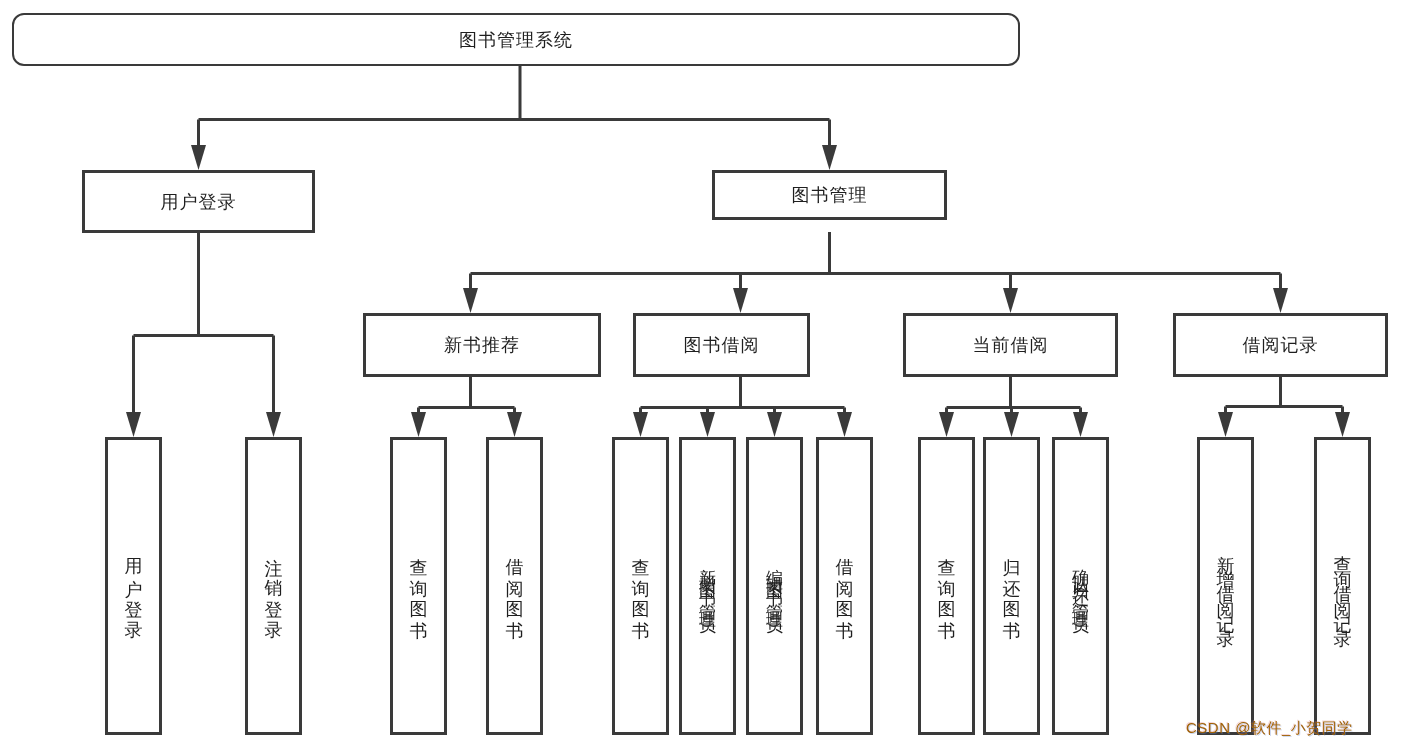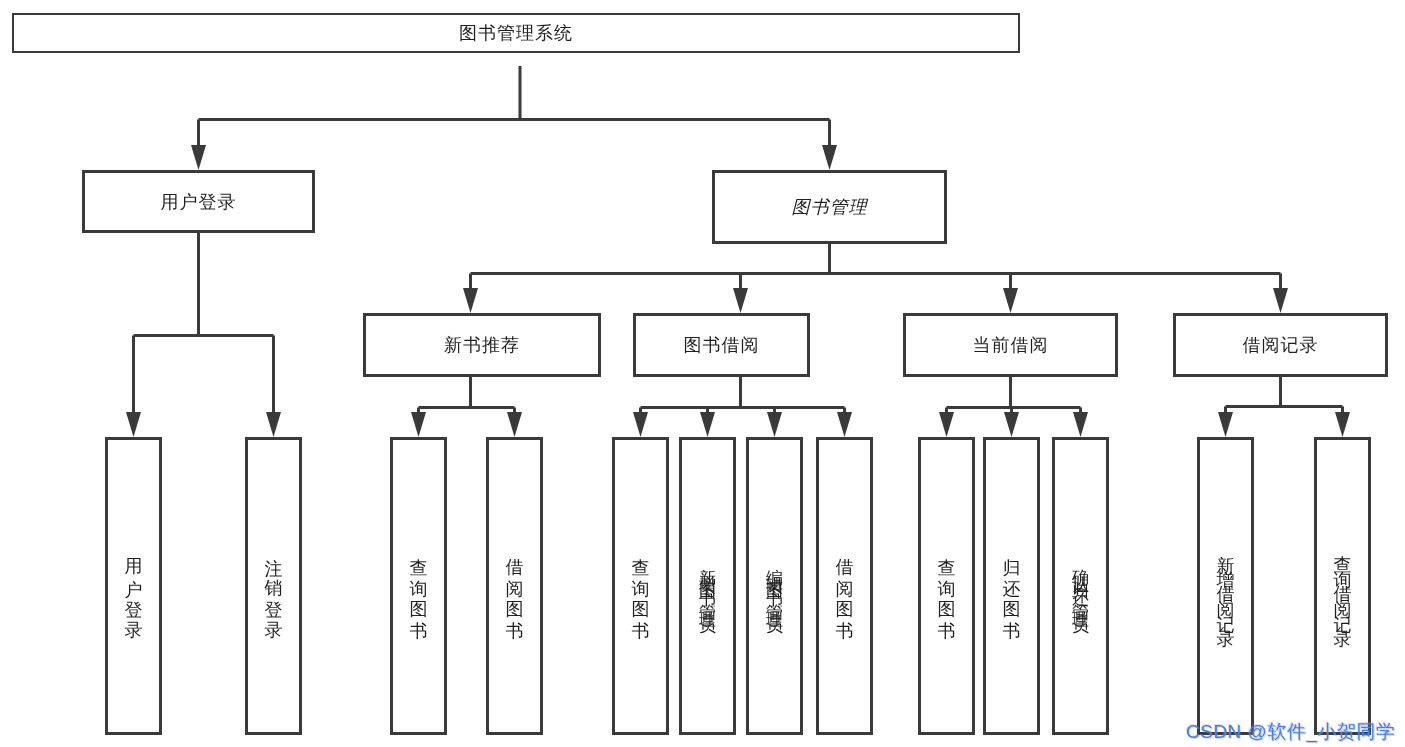--- a/index.html
+++ b/index.html
@@ -43,22 +43,22 @@
     text-orientation: mixed;
     white-space: normal;
   }
   .leaf.sparse { letter-spacing: 21px; }
   .leaf.mid    { letter-spacing: 15px; }
   .leaf.dense  { letter-spacing: 7px; font-size: 17px; }
   #watermark {
     position: absolute;
     left: 1186px;
     top: 719px;
-    font-size: 19px;
-    color: #3b82f6;
+    font-size: 15px;
+    color: #a16207;
     letter-spacing: 0.5px;
     text-shadow: 1px 1px 0 rgba(110, 140, 210, 0.35), -1px -1px 0 rgba(215, 120, 120, 0.3);
     white-space: nowrap;
   }
 </style>
 </head>
 <body>
 
 <div id="canvas">
 
@@ -91,24 +91,24 @@
       <polygon points="767,412 782,412 774.5,437"></polygon>
       <polygon points="837,412 852,412 844.5,437"></polygon>
       <polygon points="939,412 954,412 946.5,437"></polygon>
       <polygon points="1004,412 1019,412 1011.5,437"></polygon>
       <polygon points="1073,412 1088,412 1080.5,437"></polygon>
       <polygon points="1218,412 1233,412 1225.5,437"></polygon>
       <polygon points="1335,412 1350,412 1342.5,437"></polygon>
     </g>
   </svg>
 
-  <div class="box root-box" style="left:12px; top:13px; width:1008px; height:40px;">图书管理系统</div>
+  <div class="box root-box" style="left:12px; top:13px; width:1008px; height:53px;border-radius:12px;">图书管理系统</div>
 
   <div class="box" style="left:82px; top:170px; width:233px; height:63px;">用户登录</div>
-  <div class="box" style="left:712px; top:170px; width:235px; height:74px;font-style:italic;">图书管理</div>
+  <div class="box" style="left:712px; top:170px; width:235px; height:50px;">图书管理</div>
 
   <div class="box" style="left:363px; top:313px; width:238px; height:64px;">新书推荐</div>
   <div class="box" style="left:633px; top:313px; width:177px; height:64px;">图书借阅</div>
   <div class="box" style="left:1173px; top:313px; width:215px; height:64px;">借阅记录</div>
   <div class="box" style="left:903px; top:313px; width:215px; height:64px;">当前借阅</div>
 
   <div class="box leaf sparse" style="left:105px; top:437px; width:57px; height:298px;">用户登录</div>
   <div class="box leaf sparse" style="left:245px; top:437px; width:57px; height:298px;">注销登录</div>
 
   <div class="box leaf sparse" style="left:390px; top:437px; width:57px; height:298px;">查询图书</div>

